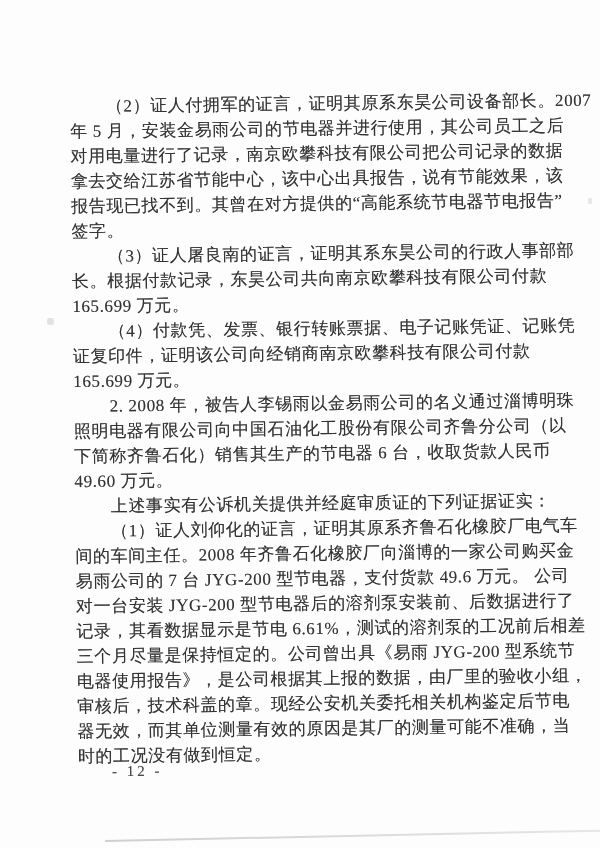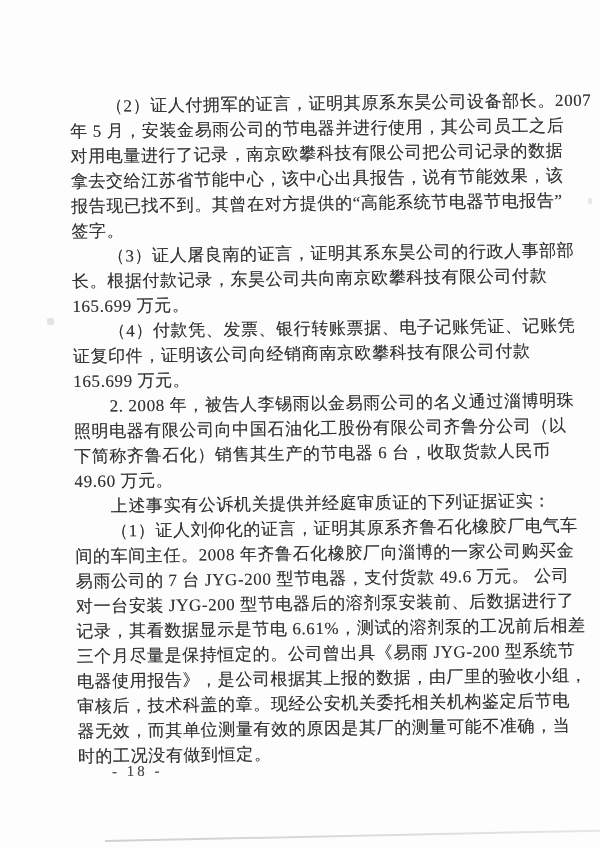--- a/index.html
+++ b/index.html
@@ -102,18 +102,18 @@
       <div class="line">易雨公司的 7 台 JYG-200 型节电器，支付货款 49.6 万元。 公司</div>
       <div class="line">对一台安装 JYG-200 型节电器后的溶剂泵安装前、后数据进行了</div>
       <div class="line">记录，其看数据显示是节电 6.61%，测试的溶剂泵的工况前后相差</div>
       <div class="line">三个月尽量是保持恒定的。公司曾出具《易雨 JYG-200 型系统节</div>
       <div class="line">电器使用报告》，是公司根据其上报的数据，由厂里的验收小组，</div>
       <div class="line">审核后，技术科盖的章。现经公安机关委托相关机构鉴定后节电</div>
       <div class="line">器无效，而其单位测量有效的原因是其厂的测量可能不准确，当</div>
       <div class="line">时的工况没有做到恒定。</div>
     </div>
 
-  <div class="page-number">- 18 -</div>
+  <div class="page-number">- 12 -</div>
 
   <div class="scan-artifact-1"></div>
   <div class="scan-artifact-2"></div>
   <div class="paper-edge"></div>
 </div>
 
 </body></html>

